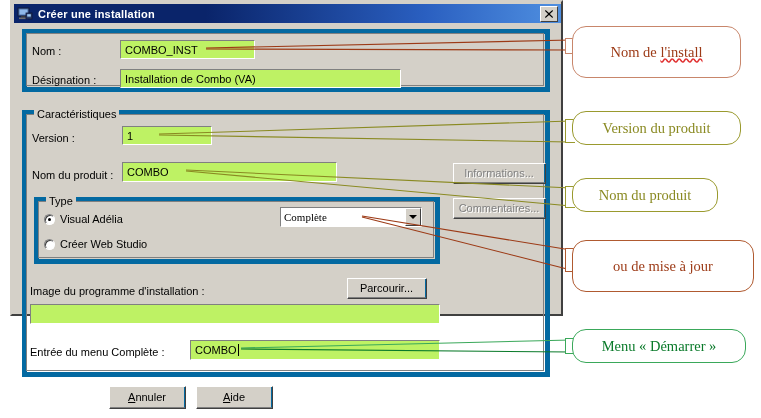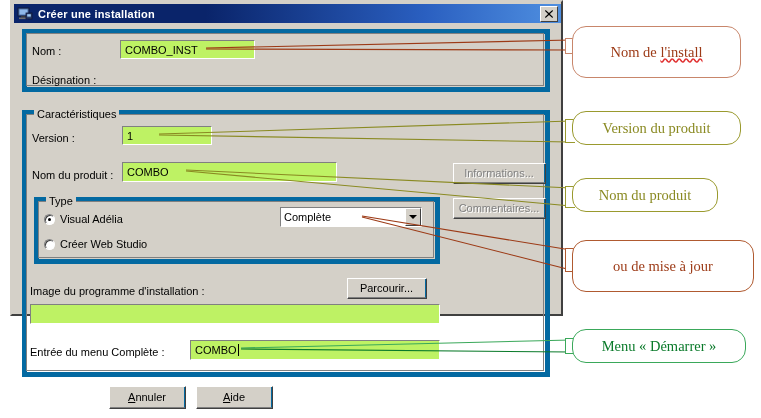--- a/index.html
+++ b/index.html
@@ -113,21 +113,21 @@
     content:"";position:absolute;left:3px;top:3px;width:3px;height:3px;
     border-radius:50%;background:#000;
   }
 
   #combo{
     position:absolute;
     background:#ffffff;
     border-top:1px solid #808080;border-left:1px solid #808080;
     border-right:1px solid #ffffff;border-bottom:1px solid #ffffff;
     box-sizing:border-box;display:flex;align-items:center;
-    font-size:11px;color:#000;font-family:Liberation Sans, sans-serif;gap:8px;
+    font-size:11px;color:#000;font-family:Liberation Serif, serif;gap:8px;
   }
   #combo .ctext{padding-left:3px;flex:1;}
   #combo .arrowbtn{
     width:16px;height:100%;background:#d4d0c8;
     border-top:1px solid #ffffff;border-left:1px solid #ffffff;
     border-right:1px solid #404040;border-bottom:1px solid #404040;
     box-sizing:border-box;
     display:flex;align-items:center;justify-content:center;flex:none;
   }
   .arrow-dn{
@@ -210,20 +210,23 @@
   </div>
 
   <div class="groupbox" style="left:10px;top:27px;width:528px;height:63px;"></div>
 
   <span class="lbl" style="left:20px;top:43px;">Nom :</span>
   <div class="tfield" style="left:108px;top:38px;width:135px;height:19px;">
     <span>COMBO_INST</span>
   </div>
 
   <span class="lbl" style="left:20px;top:72px;">Désignation :</span>
+  <div class="tfield" style="left:108px;top:67px;width:281px;height:19px;">
+    <span>Installation de Combo (VA)</span>
+  </div>
 
   <div class="groupbox" style="left:10px;top:108px;width:528px;height:267px;">
     <span class="gb-title">Caractéristiques</span>
   </div>
 
   <span class="lbl" style="left:20px;top:130px;">Version :</span>
   <div class="tfield" style="left:110px;top:124px;width:90px;height:19px;">
     <span>1</span>
   </div>
 

